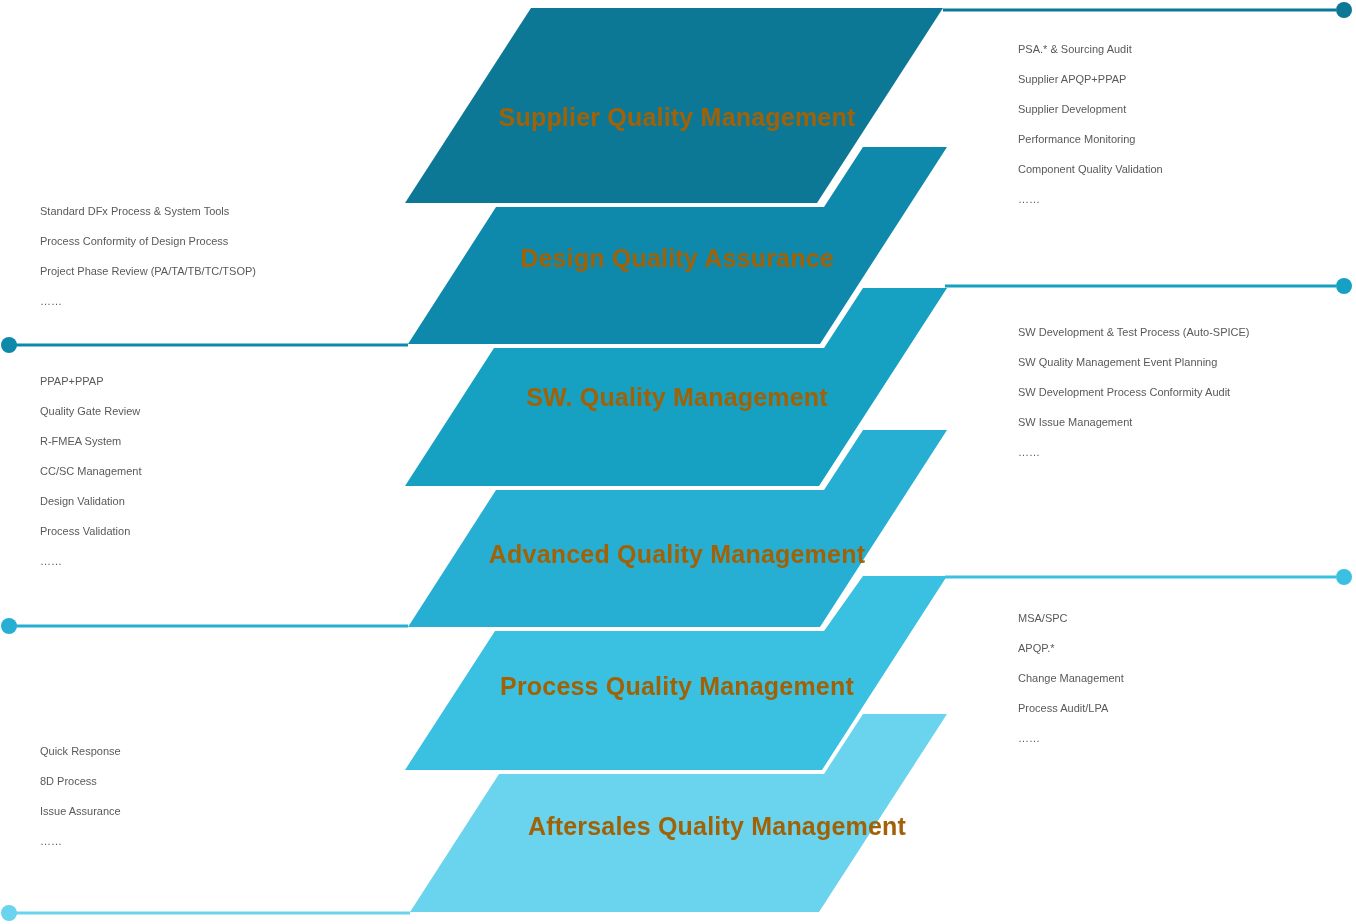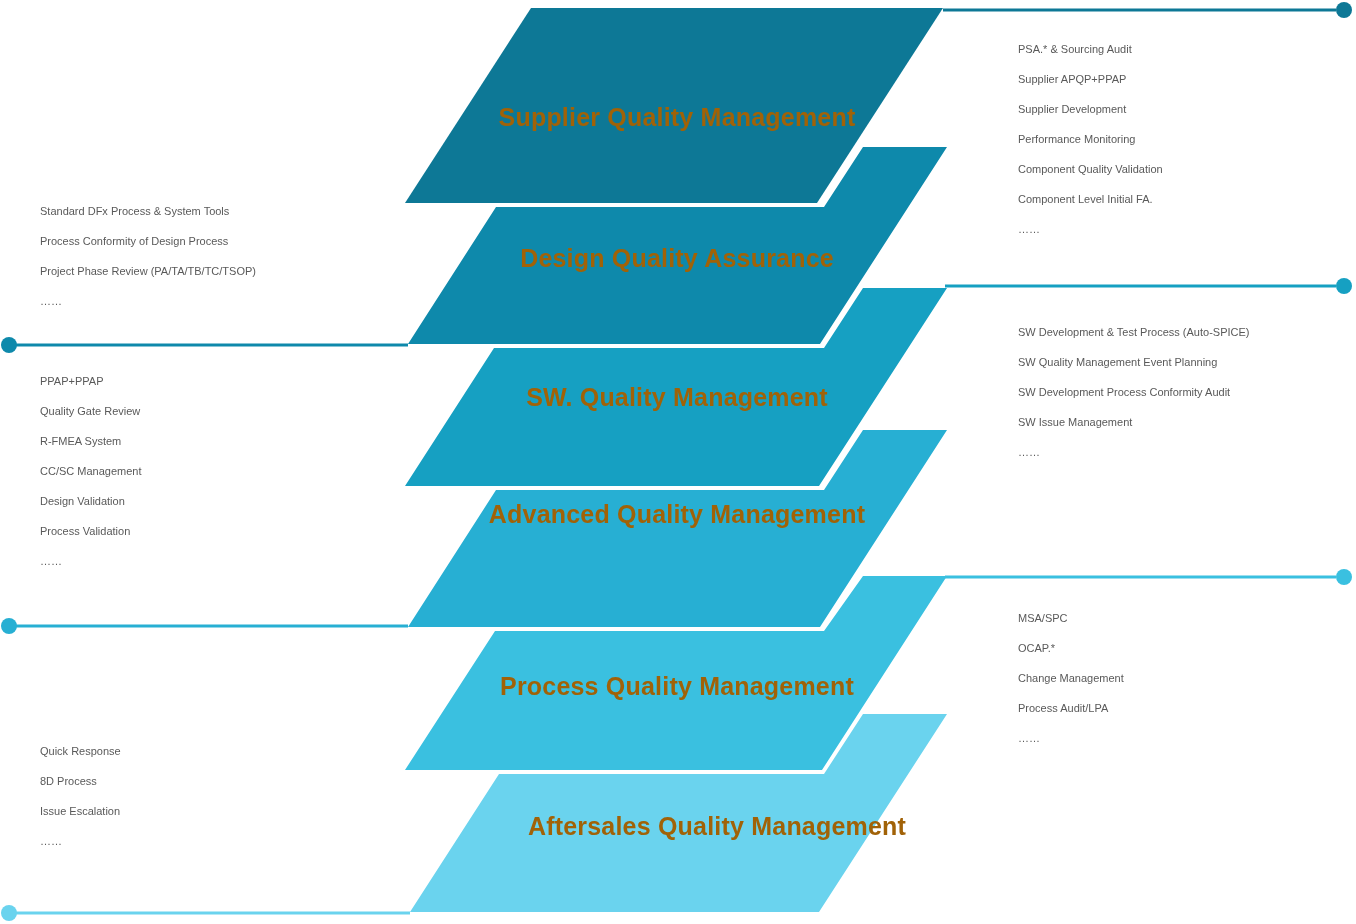--- a/index.html
+++ b/index.html
@@ -49,31 +49,30 @@
     <line x1="9" y1="626" x2="408" y2="626" stroke-width="3" stroke="#27afd3"></line>
     <circle cx="9" cy="626" r="8" fill="#27afd3"></circle>
 
     <line x1="9" y1="913" x2="410" y2="913" stroke-width="3" stroke="#6ad3ee"></line>
     <circle cx="9" cy="913" r="8" fill="#6ad3ee"></circle>
   </svg>
 
   <div class="band-label" style="top:102px;">Supplier Quality Management</div>
   <div class="band-label" style="top:243px;">Design Quality Assurance</div>
   <div class="band-label" style="top:382px;">SW. Quality Management</div>
-  <div class="band-label" style="top:499px;">Advanced Quality Management</div>
+  <div class="band-label" style="top:539px;">Advanced Quality Management</div>
   <div class="band-label" style="top:671px;">Process Quality Management</div>
   <div class="band-label" style="top:811px;margin-left:40px;">Aftersales Quality Management</div>
 
   <div class="item-list" style="left:1018px; top:34px;">
     <div class="li">PSA.* &amp; Sourcing Audit</div>
     <div class="li">Supplier APQP+PPAP</div>
     <div class="li">Supplier Development</div>
     <div class="li">Performance Monitoring</div>
     <div class="li">Component Quality Validation</div>
-    <div class="li">Component Level Initial FA.</div>
     <div class="li">……</div>
   </div>
 
   <div class="item-list" style="left:40px; top:196px;">
     <div class="li">Standard DFx Process &amp; System Tools</div>
     <div class="li">Process Conformity of Design Process</div>
     <div class="li">Project Phase Review (PA/TA/TB/TC/TSOP)</div>
     <div class="li">……</div>
   </div>
 
@@ -90,26 +89,26 @@
     <div class="li">Quality Gate Review</div>
     <div class="li">R-FMEA System</div>
     <div class="li">CC/SC Management</div>
     <div class="li">Design Validation</div>
     <div class="li">Process Validation</div>
     <div class="li">……</div>
   </div>
 
   <div class="item-list" style="left:1018px; top:603px;">
     <div class="li">MSA/SPC</div>
-    <div class="li">OCAP.*</div>
+    <div class="li">APQP.*</div>
     <div class="li">Change Management</div>
     <div class="li">Process Audit/LPA</div>
     <div class="li">……</div>
   </div>
 
   <div class="item-list" style="left:40px; top:736px;">
     <div class="li">Quick Response</div>
     <div class="li">8D Process</div>
-    <div class="li">Issue Escalation</div>
+    <div class="li">Issue Assurance</div>
     <div class="li">……</div>
   </div>
 
 </div>
 
 </body></html>

